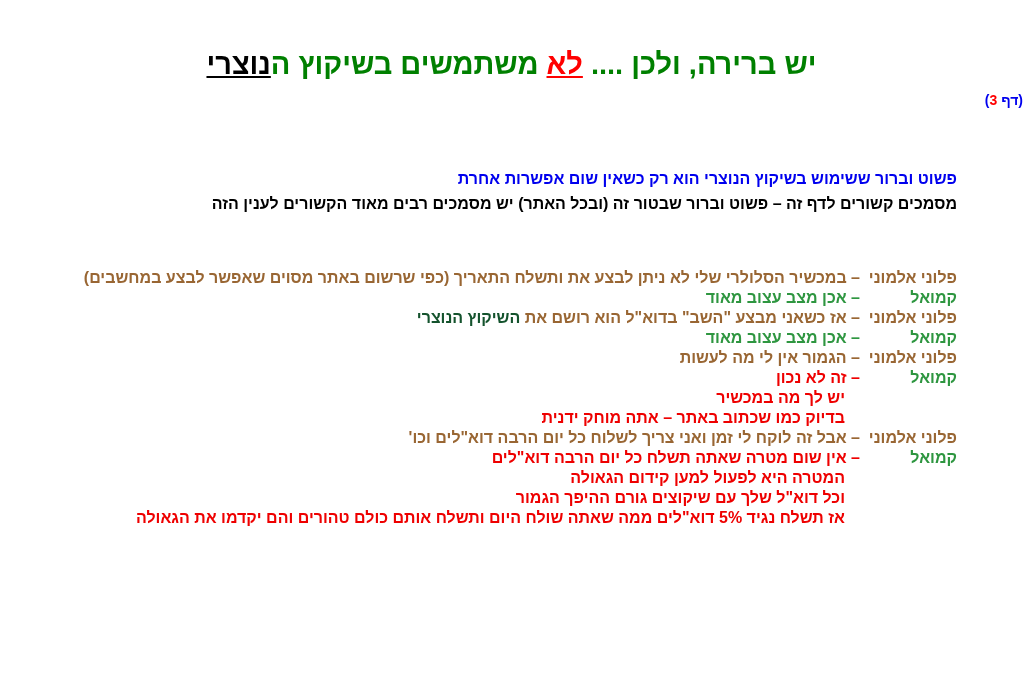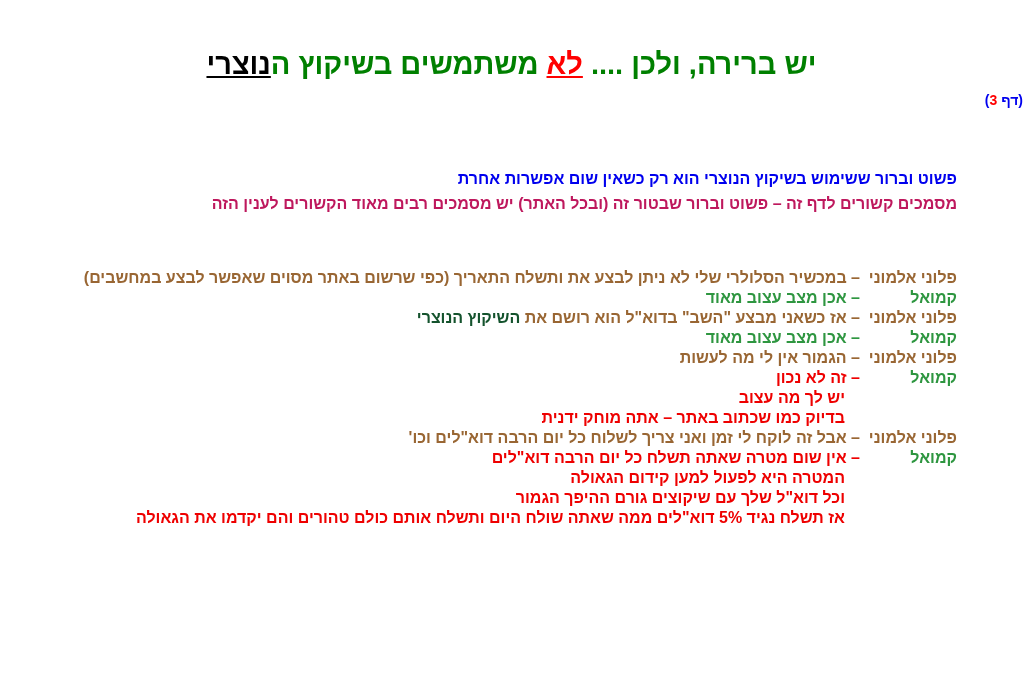--- a/index.html
+++ b/index.html
@@ -46,21 +46,21 @@
   <h1 class="title">
     <span style="color: rgb(0, 128, 0);">יש ברירה, ולכן .... </span><span class="u" style="color: rgb(255, 0, 0);">לא</span><span style="color: rgb(0, 128, 0);"> משתמשים בשיקוץ ה</span><span class="u" style="color: rgb(0, 0, 0);">נוצרי</span>
   </h1>
 
   <div class="subtitle">
     <span style="color: rgb(0, 0, 238);">(דף </span><span style="color: rgb(255, 0, 0);">3</span><span style="color: rgb(0, 0, 238);">)</span>
   </div>
 
   <div class="intro">
     <div style="color: rgb(0, 0, 238);">פשוט וברור ששימוש בשיקוץ הנוצרי הוא רק כשאין שום אפשרות אחרת</div>
-    <div style="color: #be185d;">מסמכים קשורים לדף זה – פשוט וברור שבטור זה (ובכל האתר) יש מסמכים רבים מאוד הקשורים לענין הזה</div>
+    <div style="color: #000000;">מסמכים קשורים לדף זה – פשוט וברור שבטור זה (ובכל האתר) יש מסמכים רבים מאוד הקשורים לענין הזה</div>
   </div>
 
   <div class="dialogue">
 
     <div class="dl-row">
       <span class="dl-speaker" style="color: rgb(153, 102, 51);">פלוני אלמוני</span>
       <span class="dl-text"><span style="color: rgb(153, 102, 51);">– במכשיר הסלולרי שלי לא ניתן לבצע את ותשלח התאריך (כפי שרשום באתר מסוים שאפשר לבצע במחשבים)</span></span>
     </div>
 
     <div class="dl-row">
@@ -83,21 +83,21 @@
       <span class="dl-text"><span style="color: rgb(153, 102, 51);">– הגמור אין לי מה לעשות</span></span>
     </div>
 
     <div class="dl-row">
       <span class="dl-speaker" style="color: rgb(46, 150, 64);">קמואל</span>
       <span class="dl-text"><span style="color: rgb(238, 0, 0);">– זה לא נכון</span></span>
     </div>
 
     <div class="dl-row">
       <span class="dl-speaker"></span>
-      <span class="dl-text cont"><span style="color: rgb(238, 0, 0);">יש לך מה עצוב</span></span>
+      <span class="dl-text cont"><span style="color: rgb(238, 0, 0);">יש לך מה במכשיר</span></span>
     </div>
 
     <div class="dl-row">
       <span class="dl-speaker"></span>
       <span class="dl-text cont"><span style="color: rgb(238, 0, 0);">בדיוק כמו שכתוב באתר – אתה מוחק ידנית</span></span>
     </div>
 
     <div class="dl-row">
       <span class="dl-speaker" style="color: rgb(153, 102, 51);">פלוני אלמוני</span>
       <span class="dl-text"><span style="color: rgb(153, 102, 51);">– אבל זה לוקח לי זמן ואני צריך לשלוח כל יום הרבה דוא"לים וכו'</span></span>

